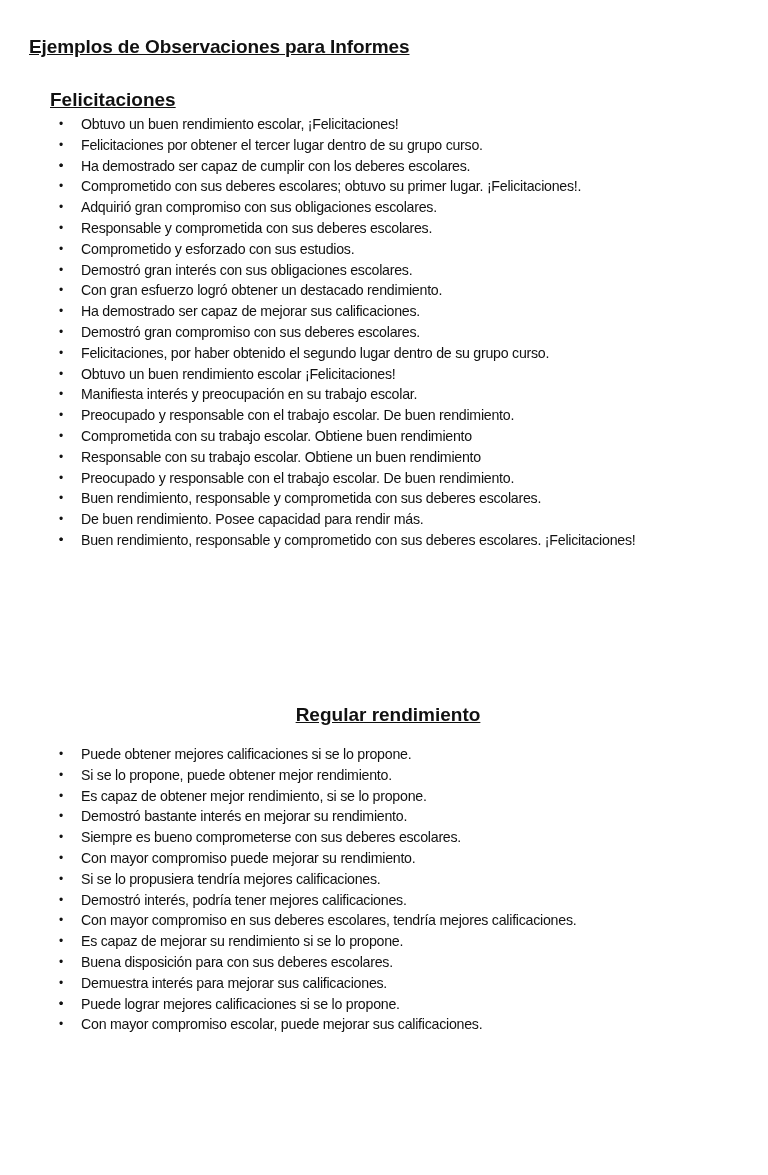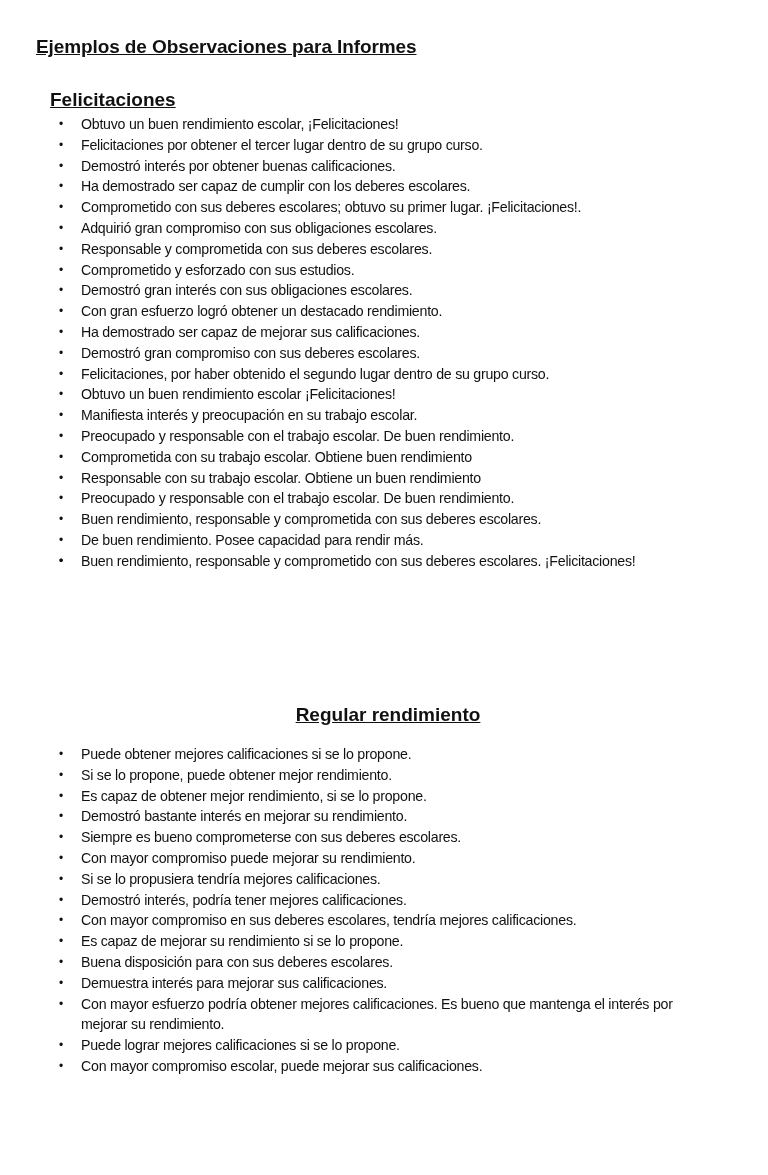--- a/index.html
+++ b/index.html
@@ -1,39 +1,39 @@
 <!DOCTYPE html>
 <html><head>
   <meta charset="utf-8">
   <style>
     html, body { margin: 0; padding: 0; background: #ffffff; }
     body { width: 768px; height: 1175px; position: relative; overflow: hidden;
            font-family: "Liberation Sans", sans-serif; color: #111; }
-    .title { position: absolute; left: 36px; top: 36px; font-size: 19px; font-weight: bold;
+    .title { position: absolute; left: 29px; top: 36px; font-size: 19px; font-weight: bold;
              text-decoration: underline; margin: 0; letter-spacing: -0.1px; }
     .h2 { position: absolute; font-size: 19px; font-weight: bold; text-decoration: underline; margin: 14px; }
     .h2.felic { left: 36px; top: 75px; }
     .h2.regular { left: 0; width: 748px; text-align: center; top: 690px; }
     ul { position: absolute; left: 0; margin: 0; padding: 0; list-style: none; }
     ul.felic-list { top: 114px; }
     ul.regular-list { top: 744px; }
     li { position: relative; padding-left: 81px; width: 640px; font-size: 14.2px;
          line-height: 20.8px; letter-spacing: -0.25px; }
     li .bullet { position: absolute; left: 59px; top: 0; font-size: 12px; }
   </style>
 </head>
 <body>
 
 <h1 class="title">Ejemplos de Observaciones para Informes</h1>
 
 <h2 class="h2 felic">Felicitaciones</h2>
 <ul class="felic-list">
     <li><span class="bullet">•</span><span>Obtuvo un buen rendimiento escolar, ¡Felicitaciones!</span></li>
     <li><span class="bullet">•</span><span>Felicitaciones por obtener el tercer lugar dentro de su grupo curso.</span></li>
-    <li><span class="bullet">•</span><span>Demostró interés por obtener buenas calificaciones.</span></li>
+    <li><span class="bullet">•</span></li>
     <li><span class="bullet">•</span><span>Ha demostrado ser capaz de cumplir con los deberes escolares.</span></li>
     <li><span class="bullet">•</span><span>Comprometido con sus deberes escolares; obtuvo su primer lugar.  ¡Felicitaciones!.</span></li>
     <li><span class="bullet">•</span><span>Adquirió gran compromiso con sus obligaciones escolares.</span></li>
     <li><span class="bullet">•</span><span>Responsable y comprometida con sus deberes escolares.</span></li>
     <li><span class="bullet">•</span><span>Comprometido y esforzado con sus estudios.</span></li>
     <li><span class="bullet">•</span><span>Demostró gran interés con sus obligaciones escolares.</span></li>
     <li><span class="bullet">•</span><span>Con gran esfuerzo  logró obtener un destacado rendimiento.</span></li>
     <li><span class="bullet">•</span><span>Ha demostrado ser capaz de mejorar sus calificaciones.</span></li>
     <li><span class="bullet">•</span><span>Demostró gran compromiso con sus deberes escolares.</span></li>
     <li><span class="bullet">•</span><span> Felicitaciones, por haber obtenido el segundo lugar dentro de su grupo curso.</span></li>
@@ -56,16 +56,16 @@
     <li><span class="bullet">•</span><span>Es capaz  de  obtener mejor rendimiento, si se lo propone.</span></li>
     <li><span class="bullet">•</span><span>Demostró bastante interés en mejorar su rendimiento.</span></li>
     <li><span class="bullet">•</span><span>Siempre es bueno comprometerse con sus deberes escolares.</span></li>
     <li><span class="bullet">•</span><span>Con mayor compromiso puede mejorar su rendimiento.</span></li>
     <li><span class="bullet">•</span><span>Si se lo propusiera tendría mejores calificaciones.</span></li>
     <li><span class="bullet">•</span><span>Demostró interés, podría tener mejores calificaciones.</span></li>
     <li><span class="bullet">•</span><span>Con mayor compromiso en sus deberes escolares, tendría mejores calificaciones.</span></li>
     <li><span class="bullet">•</span><span>Es capaz de mejorar su rendimiento si se lo propone.</span></li>
     <li><span class="bullet">•</span><span>Buena disposición para con sus deberes escolares.</span></li>
     <li><span class="bullet">•</span><span>Demuestra interés para mejorar sus calificaciones.</span></li>
-    <li><span class="bullet">•</span><span>Con mayor esfuerzo podría obtener mejores calificaciones. Es bueno que mantenga el interés por mejorar su rendimiento.</span></li>
+    <li><span class="bullet">•</span></li>
     <li><span class="bullet">•</span><span> Puede lograr mejores calificaciones si se lo propone.</span></li>
     <li><span class="bullet">•</span><span>Con mayor compromiso escolar, puede mejorar sus calificaciones.</span></li>
   </ul>
 
 </body></html>

